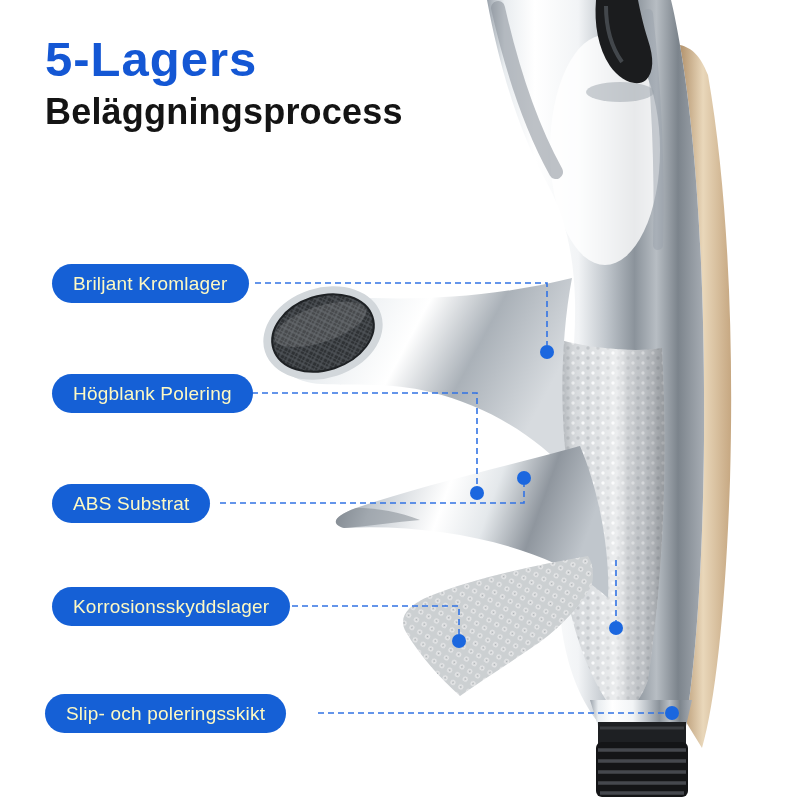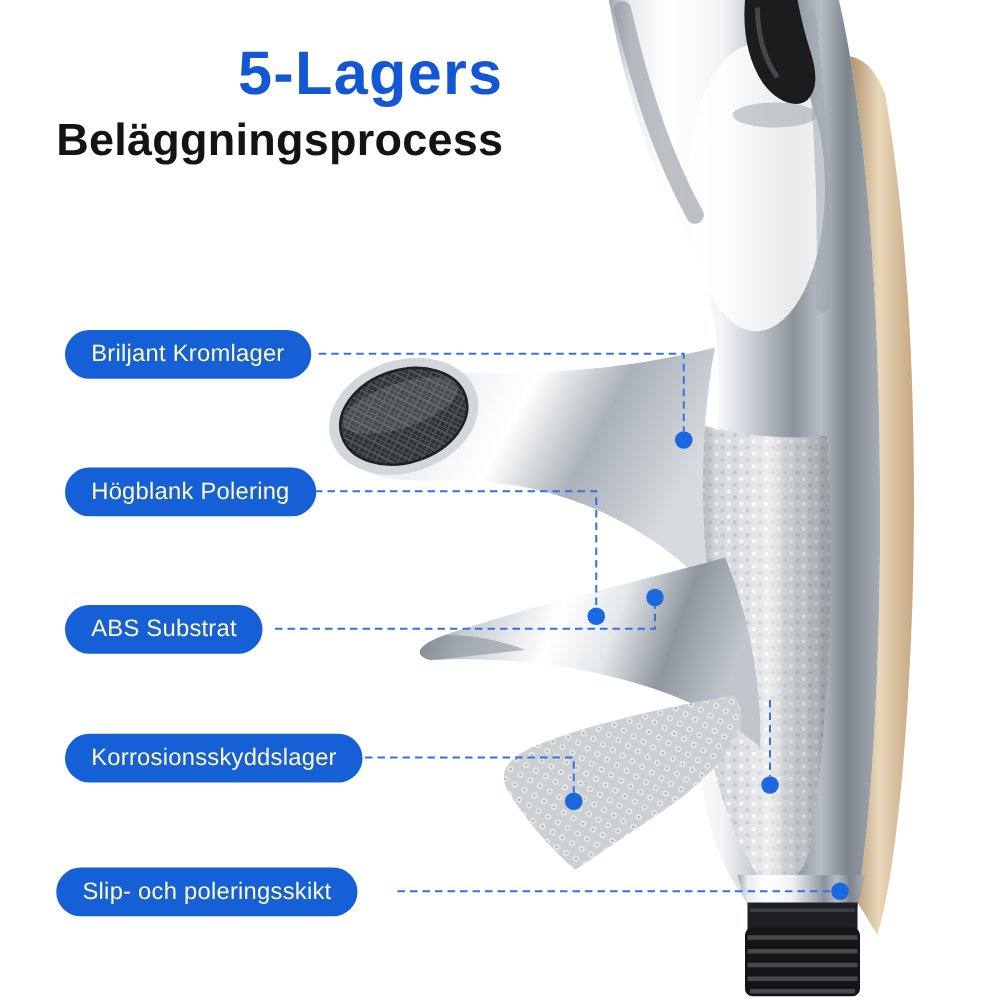--- a/index.html
+++ b/index.html
@@ -2,21 +2,21 @@
 <html><head>
 <meta charset="utf-8">
 <style>
   html,body{margin:0;padding:0;background:#ffffff;}
   .canvas{
     position:relative;width:800px;height:800px;background:#ffffff;overflow:hidden;
     font-family:"Liberation Sans", sans-serif;
   }
   .art{position:absolute;left:0;top:0;width:800px;height:800px;z-index:1;}
   .title-block{position:absolute;left:45px;top:34px;z-index:2;}
-  .title-line1{font-size:49px;font-weight:700;color:#1457d4;letter-spacing:1px;line-height:1.05;text-align:right;}
+  .title-line1{font-size:49px;font-weight:700;color:#1457d4;letter-spacing:1px;line-height:1.05;}
   .title-line2{font-size:36px;font-weight:700;color:#141414;letter-spacing:.2px;margin-top:8px;line-height:1.05;}
   .pill{
     position:absolute;z-index:3;background:#1560d6;color:#fef9c3;
     font-size:19px;font-weight:500;letter-spacing:.2px;line-height:1;
     padding:10px 21px;border-radius:22px;white-space:nowrap;
   }
 </style>
 </head>
 <body>
 

